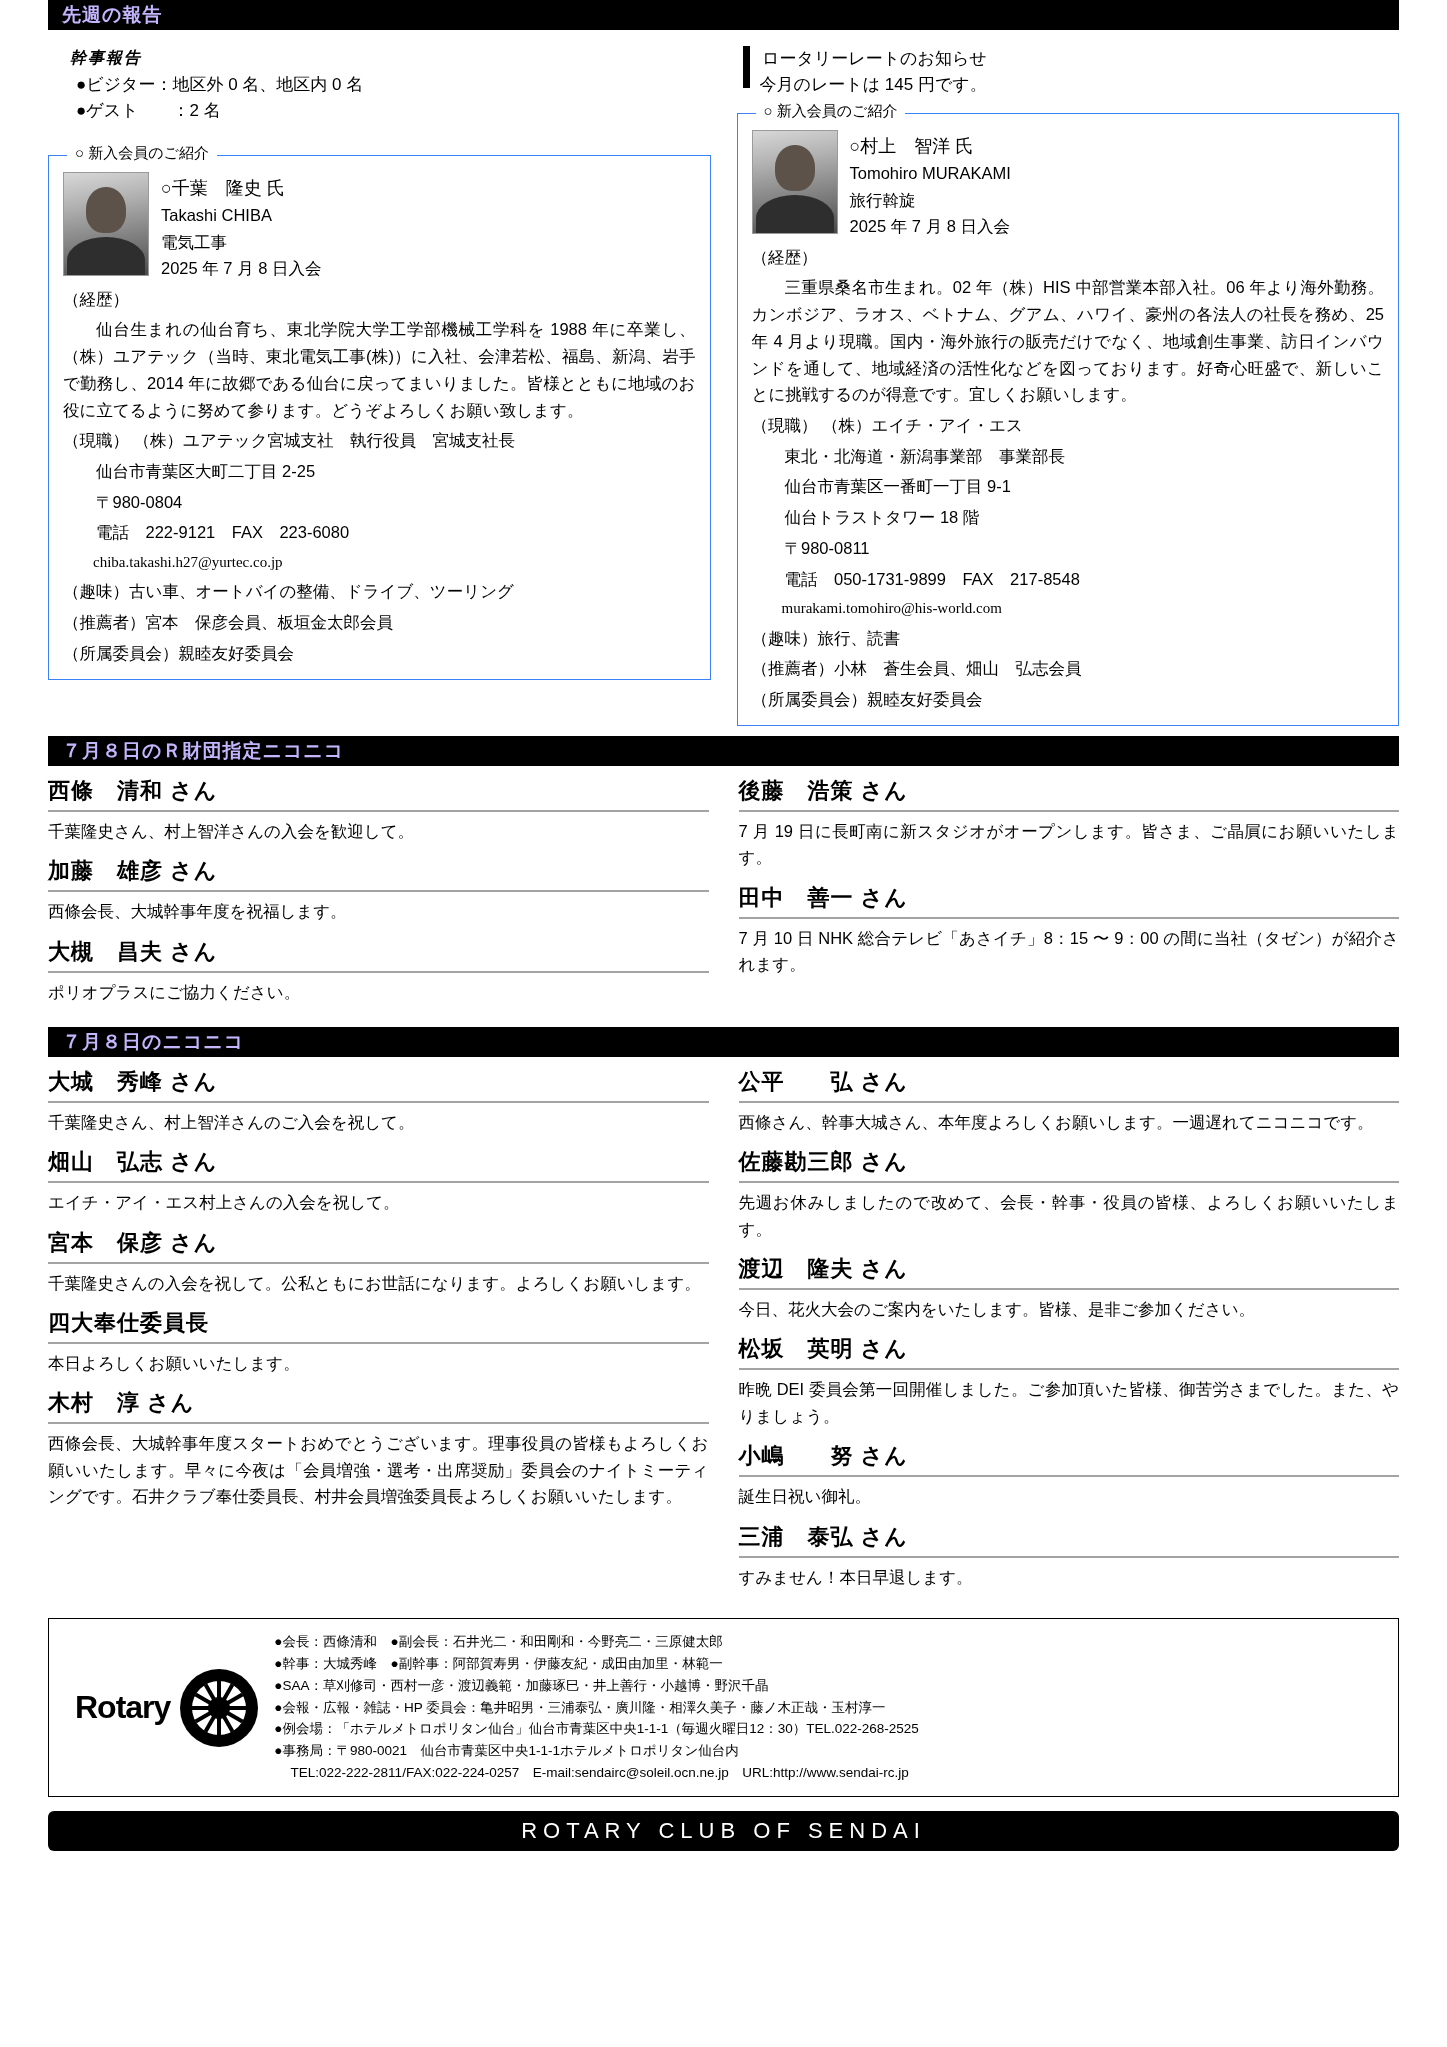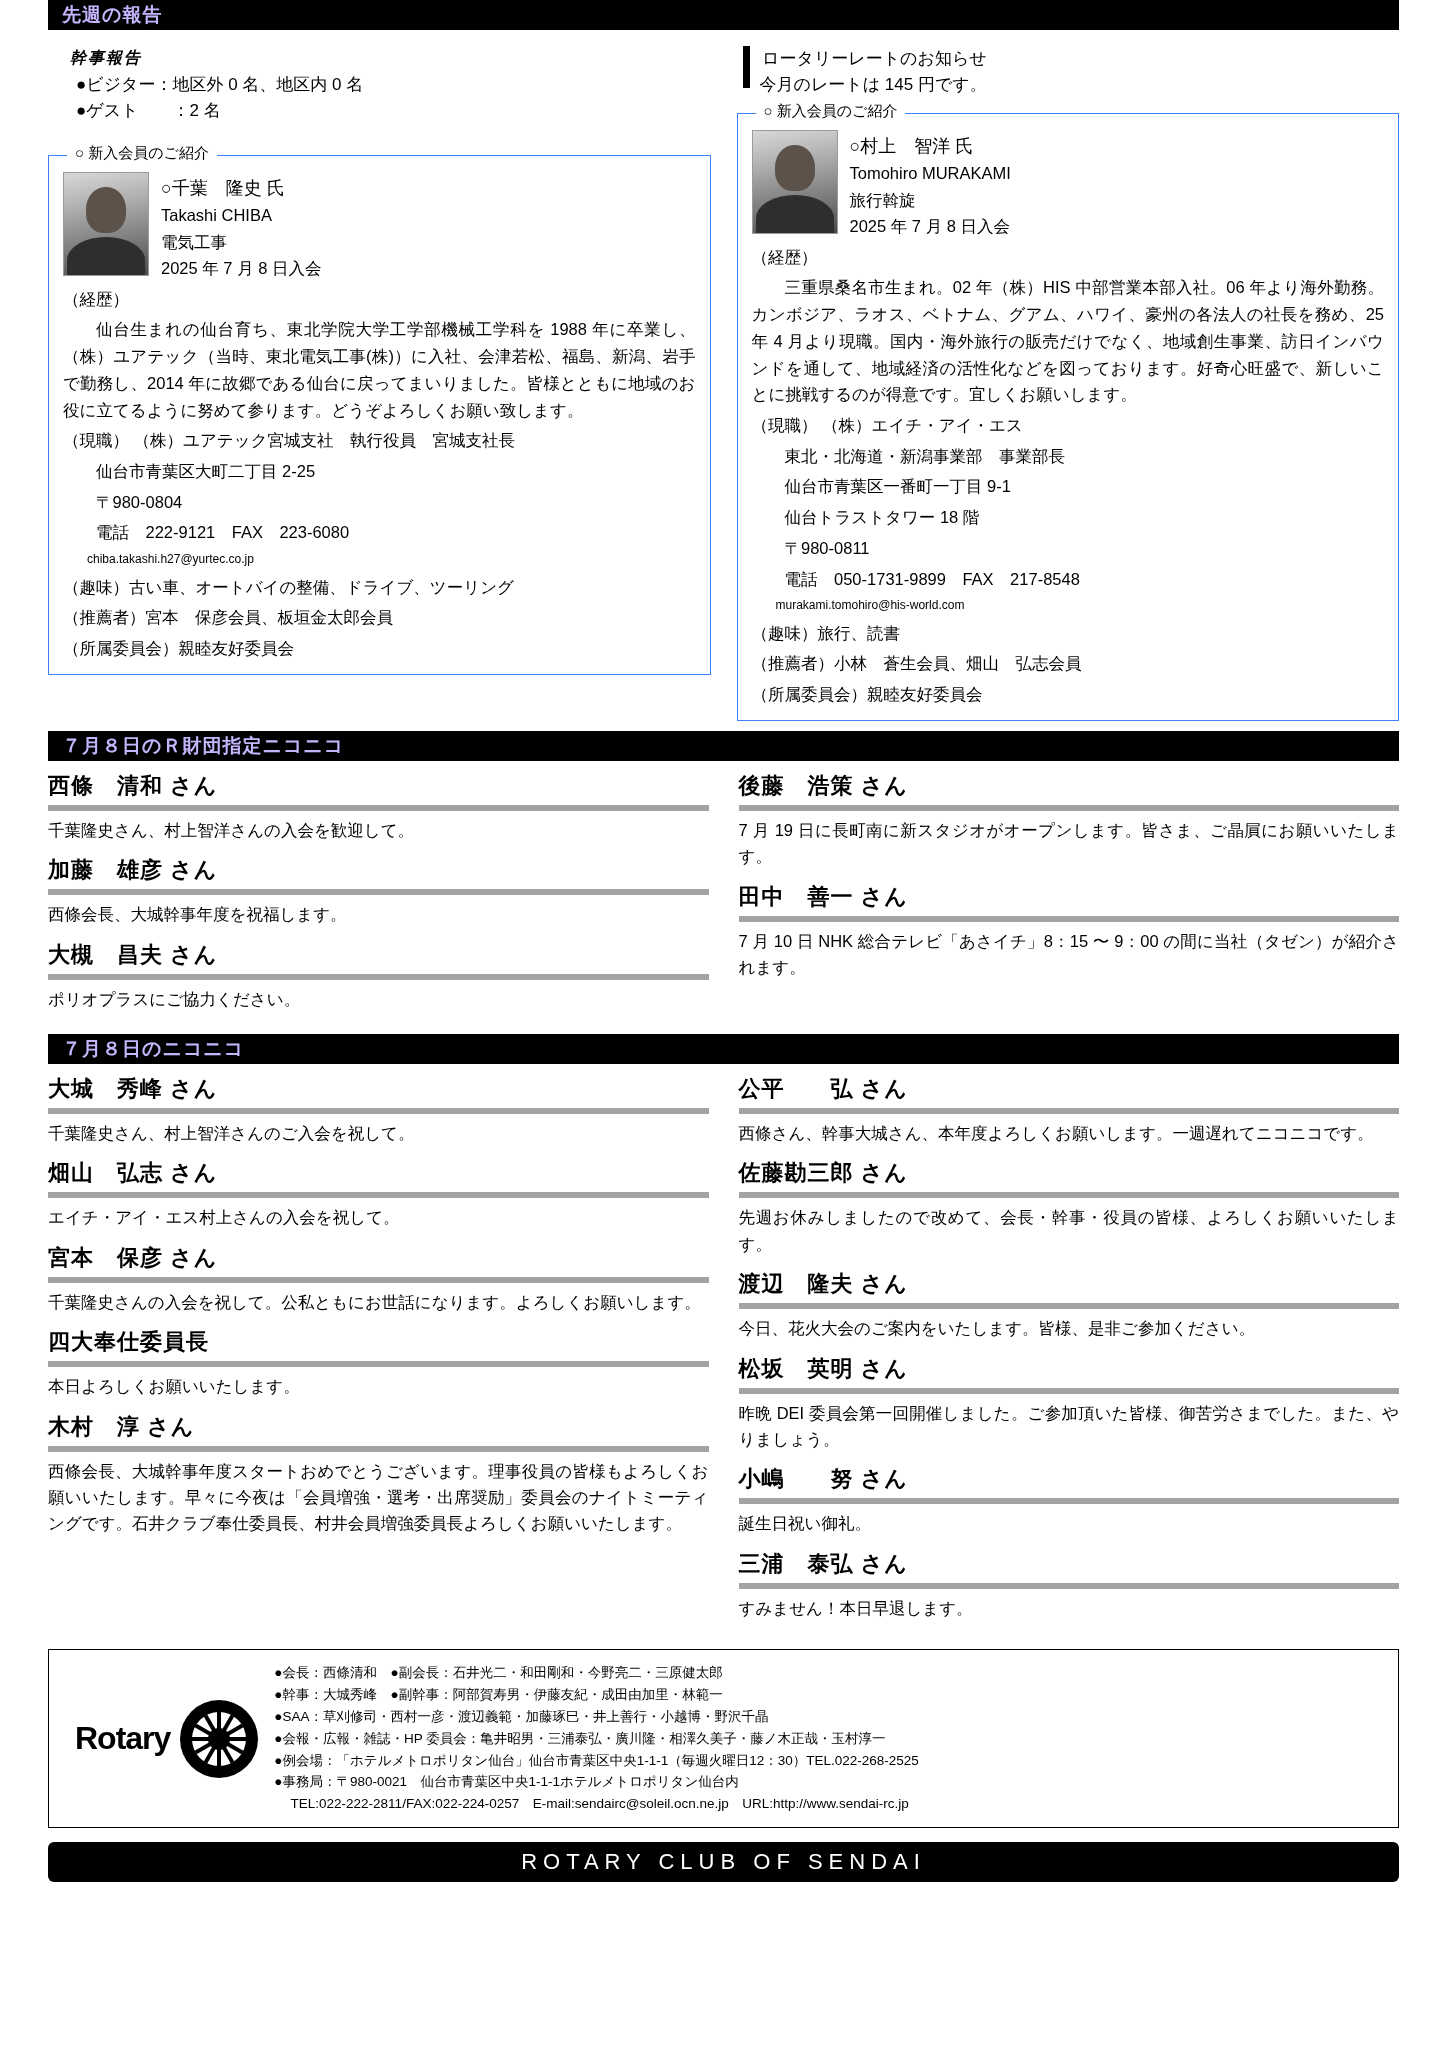--- a/index.html
+++ b/index.html
@@ -144,35 +144,35 @@
   .member-body {
     font-size: 16.5px;
     line-height: 1.62;
     margin-top: 4px;
     text-align: justify;
   }
   .indent { text-indent: 2em; }
   .sub {
     padding-left: 2.0em;
   }
-  .mono-mail { font-size: 12px; }
+  .mono-mail { font-size: 15px; font-family: Liberation Serif, serif; }
 
   
   .nico-cols {
     display: flex;
     gap: 30px;
     margin-top: 10px;
   }
   .nico-col { width: 50%; box-sizing: border-box; }
   .nico-item { margin-bottom: 6px; }
   .nico-name {
     font-size: 22px;
     font-weight: bold;
     letter-spacing: 1px;
-    border-bottom: 6px solid #a3a3a3;
+    border-bottom: 2px solid #a3a3a3;
     padding-bottom: 4px;
     margin-bottom: 6px;
   }
   .nico-text {
     font-size: 16.5px;
     line-height: 1.6;
     text-align: justify;
     margin-bottom: 12px;
   }
 

